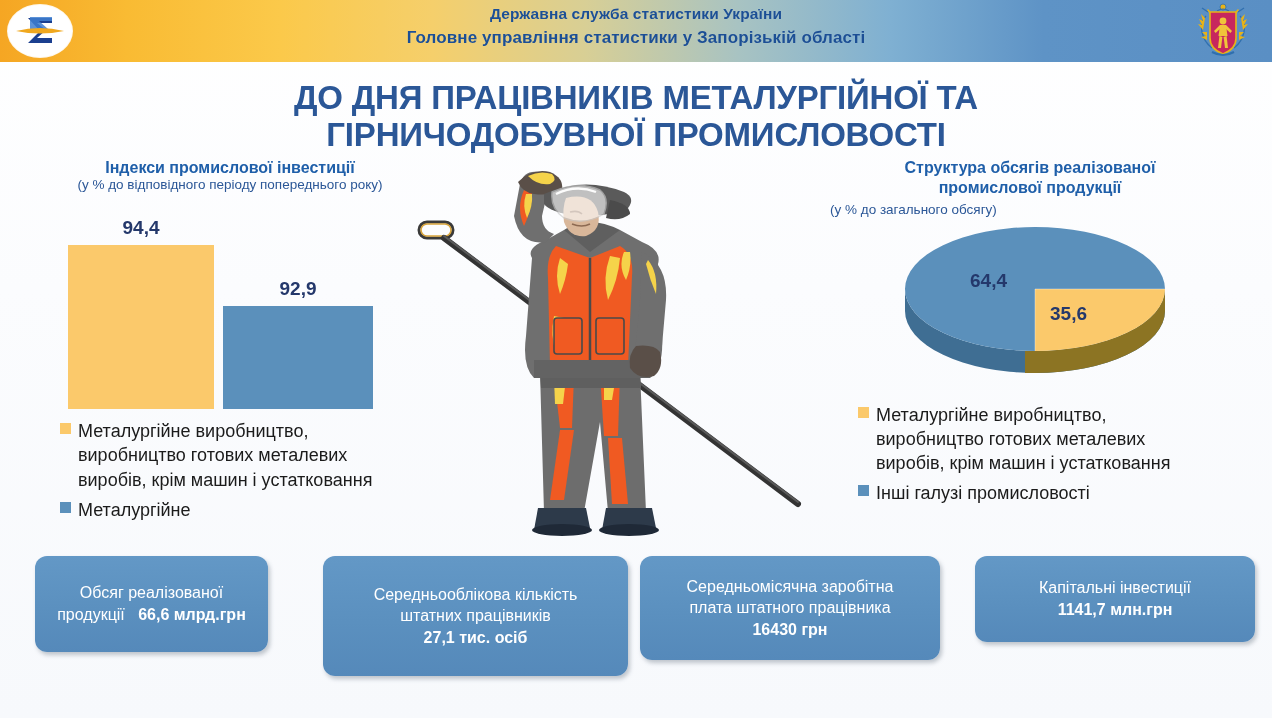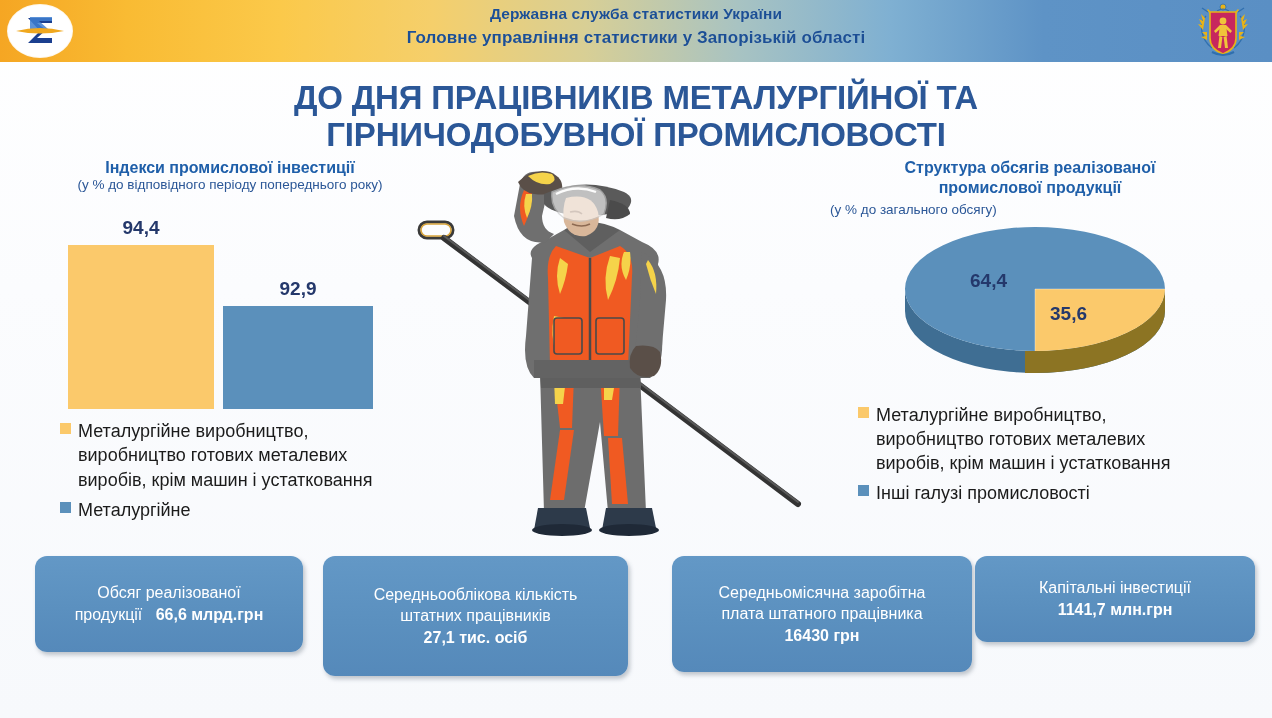--- a/index.html
+++ b/index.html
@@ -227,23 +227,23 @@
     justify-content: center;
     padding: 6px 12px;
     box-sizing: border-box;
     line-height: 1.35;
   }
   .card-label { font-size: 16px; }
   .card-value { font-size: 16px; font-weight: bold; }
   .card-inline { font-size: 16px; }
   .card-inline b { font-weight: bold; }
 
-  #card-0 { left: 35px;  width: 268px; height: 96px; }
+  #card-0 { left: 35px;  width: 233px; height: 96px; }
   #card-1 { left: 323px; width: 305px; height: 120px; }
-  #card-2 { left: 672px; width: 300px; height: 116px; }
+  #card-2 { left: 640px; width: 300px; height: 104px; }
   #card-3 { left: 975px; width: 280px; height: 86px; }
 
   
   #footer {
     position: absolute;
     left: 0; top: 678px;
     width: 1272px;
     text-align: center;
     color: #7b7b7b;
     font-family: "Liberation Serif", serif;

